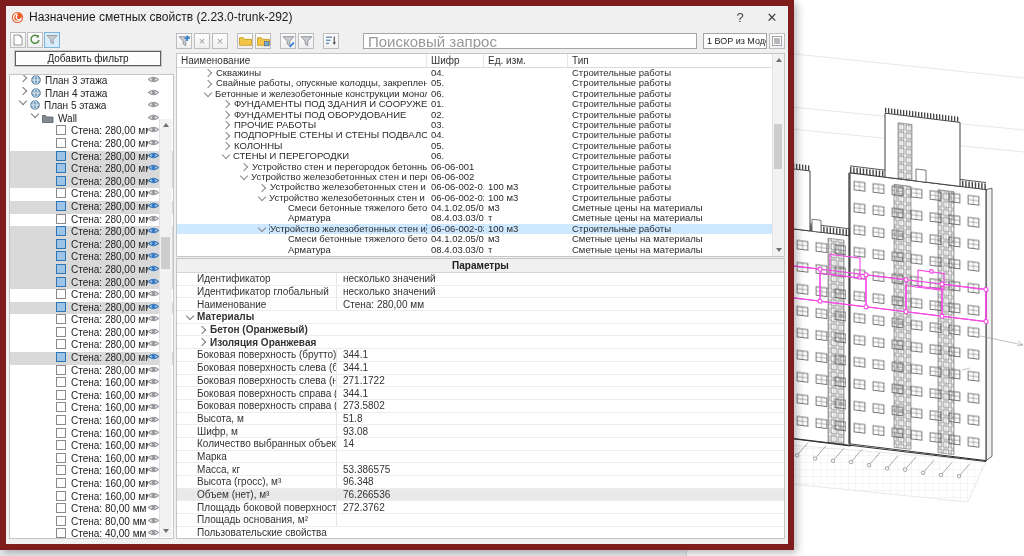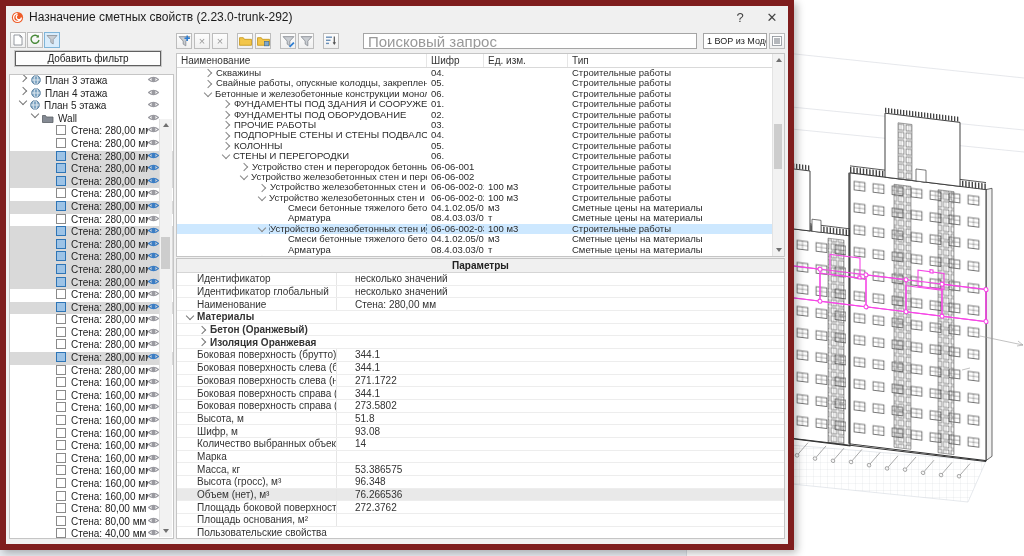--- a/index.html
+++ b/index.html
@@ -55,21 +55,21 @@
   .chead>div{padding:1px 0 0 4px;border-right:1px solid #e6e6e6;overflow:hidden;white-space:nowrap;}
   .crow{height:10.4px;font-size:9.5px;color:#2b2b2b;align-items:center;}
   .crow>div{overflow:hidden;white-space:nowrap;line-height:10.4px;}
   .crow.sel{background:#cde8ff;}
   .crow .namecell{display:flex;align-items:center;}
   .crow.sel .namecell .ntext{border:1px dashed #6b8dab;margin:-1px 0;}
   .crow .chev{border-color:#888;}
   .tscroll{position:absolute;right:0;top:0;width:11px;bottom:0;background:#f2f2f2;border-left:1px solid #e3e3e3;}
   .params-wrap{position:absolute;left:0;top:227px;right:0;bottom:0;background:#fff;border:1px solid #c5c5c5;overflow:hidden;}
   .params-title{height:13px;background:#f0f0f0;border-bottom:1px solid #d5d5d5;text-align:center;font-size:10px;font-weight:bold;color:#222;line-height:13px;}
-  .prow{display:grid;grid-template-columns:160px 1fr;height:11.7px;border-bottom:1px solid #ededed;font-size:10px;color:#333;align-items:center;gap:12px;}
+  .prow{display:grid;grid-template-columns:160px 1fr;height:11.7px;border-bottom:1px solid #ededed;font-size:10px;color:#333;align-items:center;}
   .prow.hl{background:#e9e9e9;}
   .prow .plabel{padding-left:20px;border-right:1px solid #e6e6e6;overflow:hidden;white-space:nowrap;height:100%;display:flex;align-items:center;}
   .prow.grp .plabel{border-right:none;font-weight:bold;padding-left:8px;}
   .prow.grp.ind1 .plabel{padding-left:20px;}
   .prow.grp.noexp .plabel{font-weight:normal;padding-left:20px;}
   .prow .pvalue{padding-left:6px;overflow:hidden;white-space:nowrap;}
 </style>
 </head>
 <body>
 

